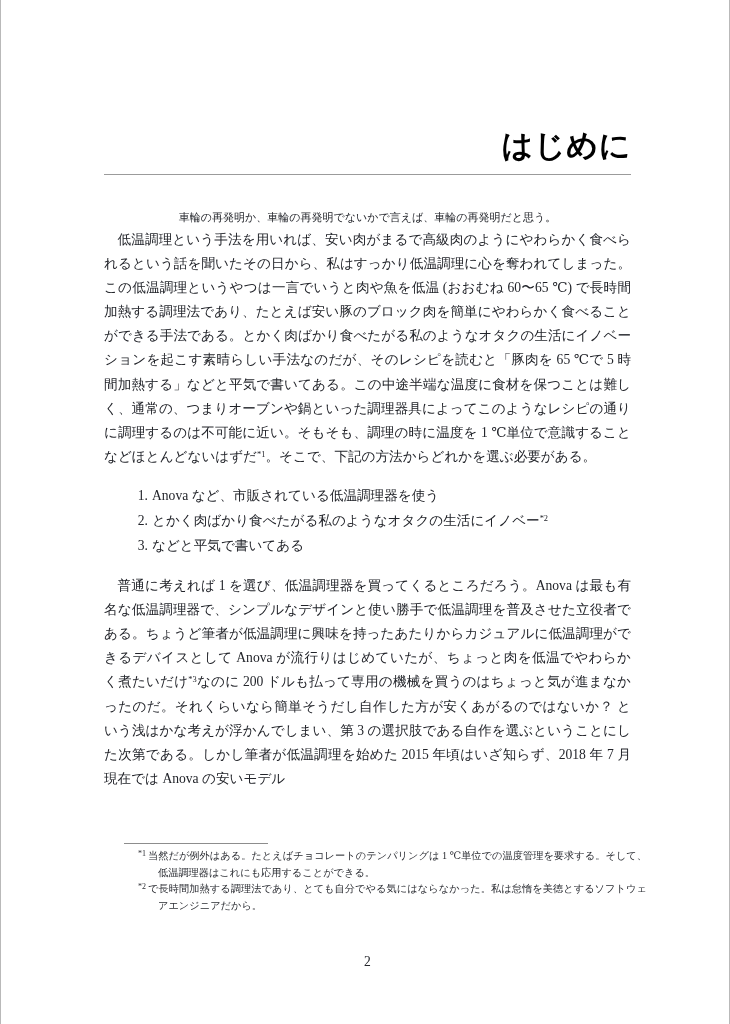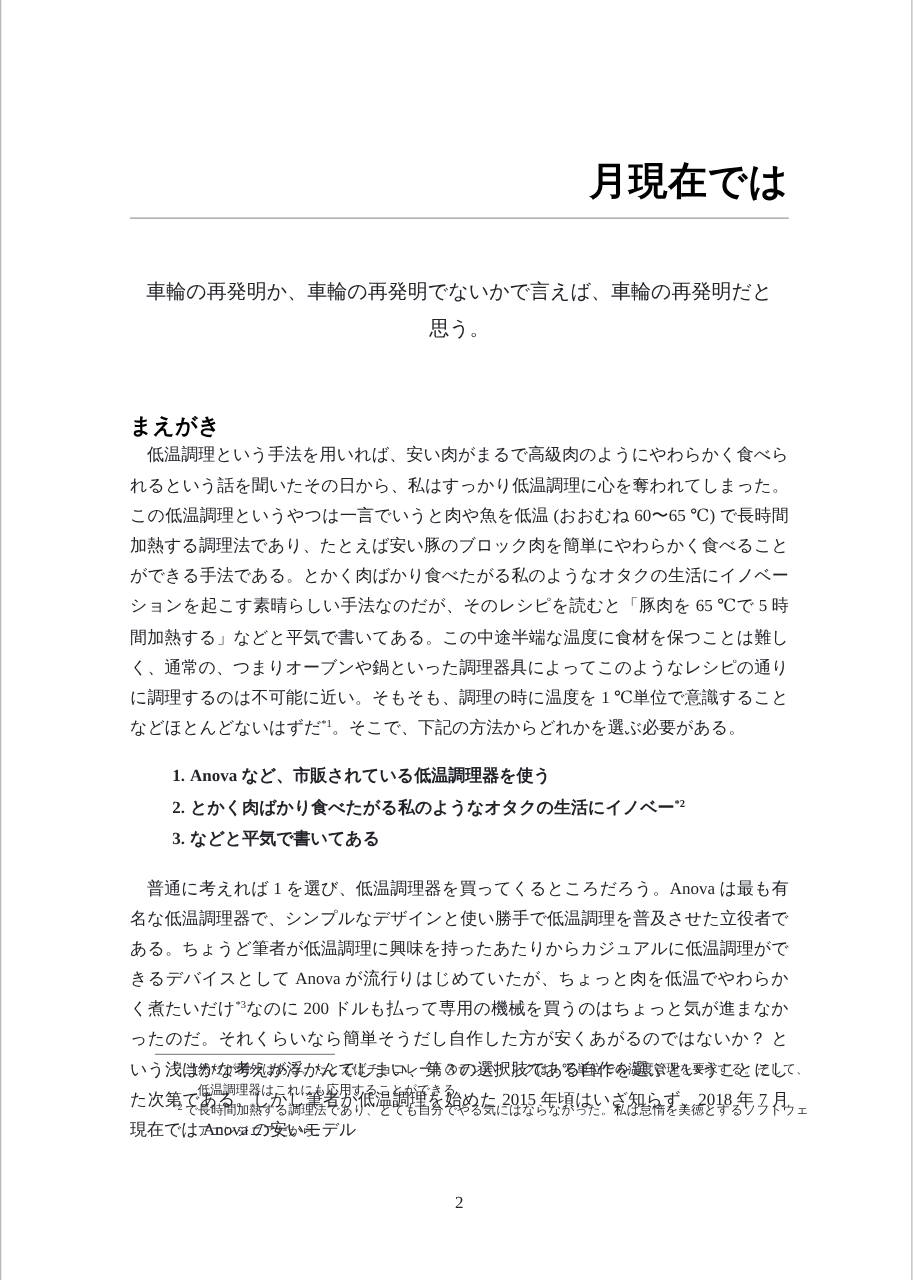--- a/index.html
+++ b/index.html
@@ -50,23 +50,23 @@
   }
   .chapter-rule {
     margin-top: 10px;
     height: 0;
     border-top: 1.4px solid #9b9b9b;
     width: 100%;
   }
 
   
   .epigraph {
-    margin: 12px;
+    margin: 0;
     padding-top: 32px;
-    font-size: 16px;
+    font-size: 11px;
     line-height: 1.9;
     text-align: center;
     color: #22242a;
   }
 
   
   .section-heading {
     font-family: "DejaVu Sans", "Liberation Sans", sans-serif;
     font-weight: 700;
     font-size: 17.5px;
@@ -92,21 +92,20 @@
   .body-para.second-block {
     padding-top: 15px;
   }
 
   
   .method-list {
     margin: 0;
     padding: 15px 0 0 0;
     list-style: none;
     counter-reset: method;
-    font-weight: bold;
   }
   .method-list li {
     counter-increment: method;
     position: relative;
     padding-left: 48px;
     font-size: 13.6px;
     line-height: 1.82;
     color: #22242a;
   }
   .method-list li::before {
@@ -166,27 +165,26 @@
     color: #22242a;
   }
 </style>
 </head>
 <body>
 
 <div class="page">
   <div class="page-inner">
 
     <div class="chapter-head">
-      <h1 class="chapter-title">月現在では</h1>
+      <h1 class="chapter-title">はじめに</h1>
       <div class="chapter-rule"></div>
     </div>
 
     <p class="epigraph">車輪の再発明か、車輪の再発明でないかで言えば、車輪の再発明だと思う。</p>
 
-    <h2 class="section-heading">まえがき</h2>
 
 
     <p class="body-para"><span>低温調理という手法を用いれば、安い肉がまるで高級肉のようにやわらかく食べられるという話を聞いたその日から、私はすっかり低温調理に心を奪われてしまった。この低温調理というやつは一言でいうと肉や魚を低温 (おおむね 60〜65 ℃) で長時間加熱する調理法であり、たとえば安い豚のブロック肉を簡単にやわらかく食べることができる手法である。とかく肉ばかり食べたがる私のようなオタクの生活にイノベー ションを起こす素晴らしい手法なのだが、そのレシピを読むと「豚肉を 65 ℃で 5 時間加熱する」などと平気で書いてある。この中途半端な温度に食材を保つことは難しく、通常の、つまりオーブンや鍋といった調理器具によってこのようなレシピの通りに調理するのは不可能に近い。そもそも、調理の時に温度を 1 ℃単位で意識することなどほとんどないはずだ</span><sup class="fn">*1</sup><span>。そこで、下記の方法からどれかを選ぶ必要がある。</span></p>
 
     <ol class="method-list">
       <li><span>Anova など、市販されている低温調理器を使う</span><sup class="fn"></sup></li>
       <li><span>とかく肉ばかり食べたがる私のようなオタクの生活にイノベー</span><sup class="fn">*2</sup></li>
       <li><span>などと平気で書いてある</span><sup class="fn"></sup></li>
     </ol>
 

